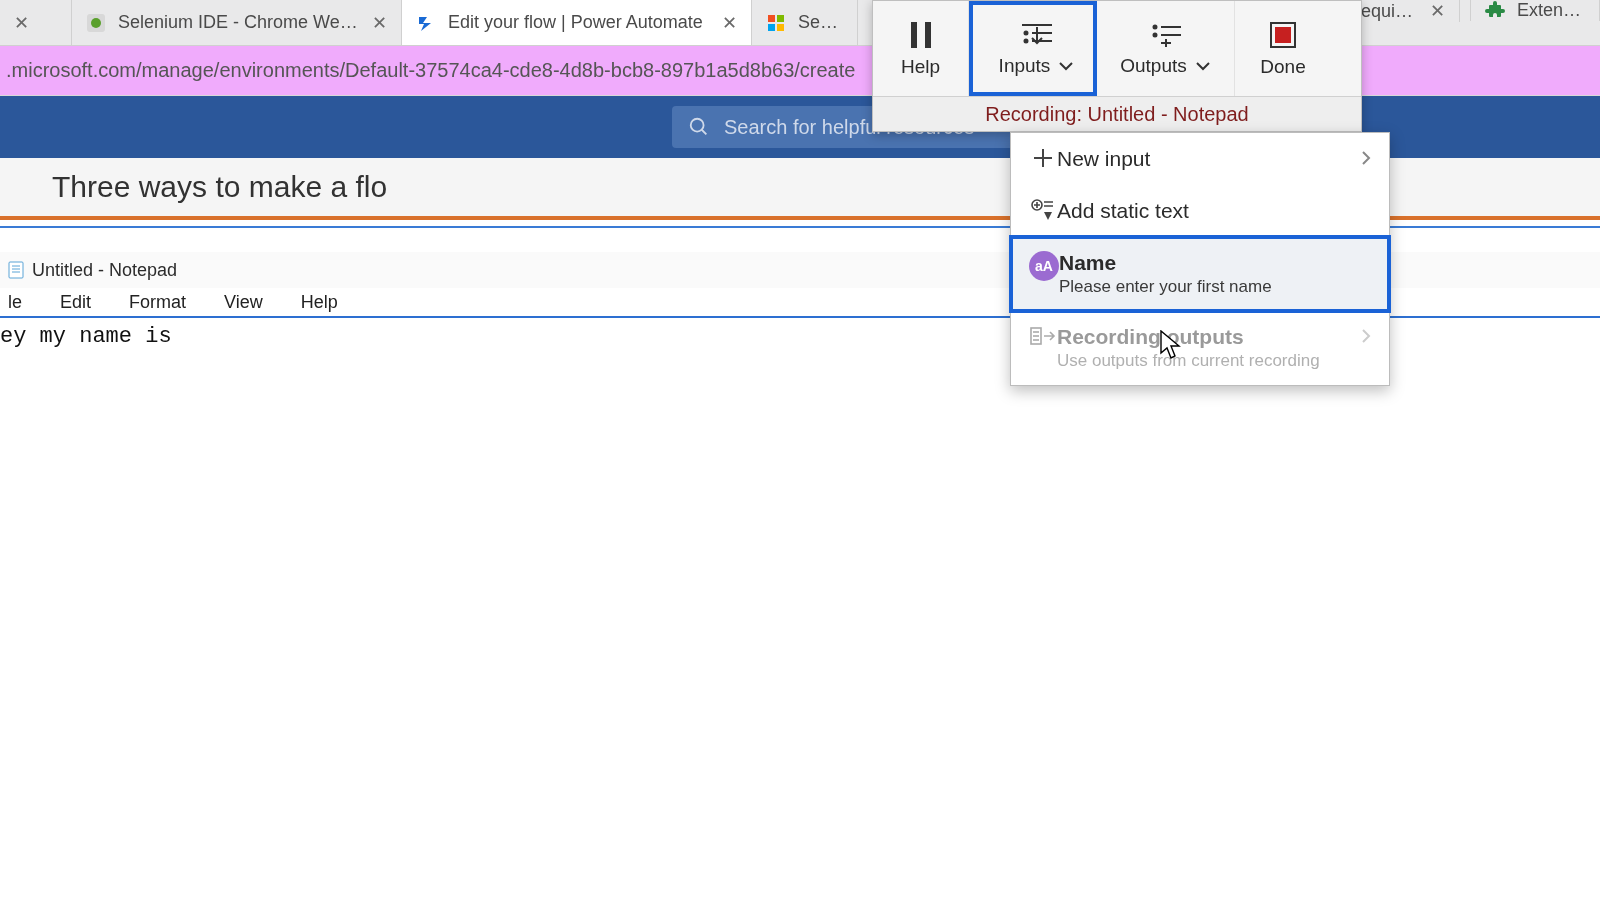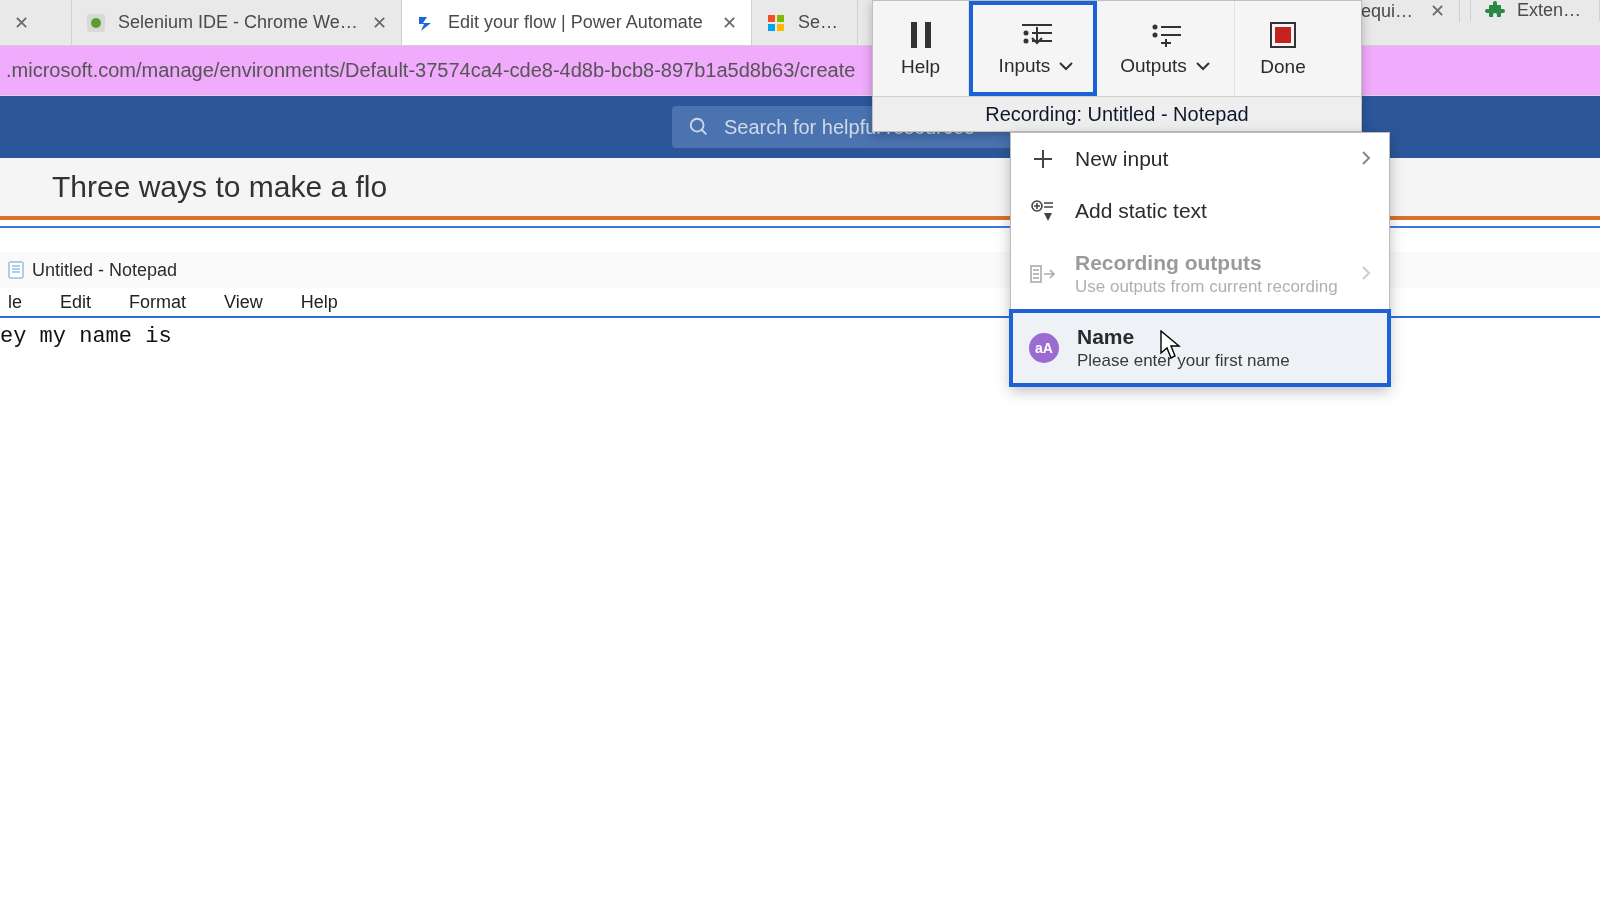--- a/index.html
+++ b/index.html
@@ -76,31 +76,31 @@
     .rec-btn {
       display: flex; flex-direction: column; align-items: center; justify-content: center;
       gap: 6px; min-width: 96px; padding: 0 12px; color: #2b2b2b; font-size: 19px;
       border-right: 1px solid #e2e2e2; position: relative;
     }
     .rec-btn:last-child { border-right: none; }
     .rec-btn.highlight { outline: 4px solid #1a62d6; outline-offset: -4px; padding-left: 20px; }
     .rec-btn .label-row { display: flex; align-items: center; gap: 8px; }
     .rec-status {
       flex: 1; display: flex; align-items: center; justify-content: center;
-      color: #0f172a; font-size: 20px; background: #eeeeee;
+      color: #7f1d1d; font-size: 20px; background: #eeeeee;
     }
 
     
     .inputs-menu {
       position: absolute; left: 1010px; top: 132px; width: 380px;
       background: #fff; border: 1px solid #bcbcbc; box-shadow: 0 5px 14px rgba(0,0,0,.25);
       z-index: 60;
     }
     .mi {
-      display: flex; align-items: center; gap: 18px; padding: 14px 18px;
+      display: flex; padding: 14px 18px;
       font-size: 21px; color: #2b2b2b; position: relative;
     }
     .mi .icon { width: 28px; display: flex; justify-content: center; color: #5a5a5a; }
     .mi .text { flex: 1; }
     .mi .sub { font-size: 17px; color: #6a6a6a; margin-top: 2px; }
     .mi.disabled { color: #9a9a9a; }
     .mi.disabled .sub { color: #b0b0b0; }
     .mi .chevron { color: #8a8a8a; }
     .mi.selected {
       outline: 4px solid #1a62d6; outline-offset: -2px; background: #eef1f5;
@@ -276,44 +276,44 @@
     <span class="icon">
       <svg width="24" height="22" viewBox="0 0 24 22" fill="none" stroke="#444" stroke-width="1.6">
           <circle cx="6" cy="6" r="5"></circle>
           <path d="M3 6 L9 6 M6 3 L6 9"></path>
           <path d="M13 13 L21 13 L17 21 Z" fill="#444" stroke="none"></path>
           <path d="M13 3 L22 3 M13 7 L22 7"></path>
         </svg>
     </span>
     <span class="text">Add static text</span>
   </div>
+  <div class="mi selected">
+    <span class="circle">aA</span>
+    <div class="text">
+      <div style="font-weight:700">Name</div>
+      <div class="sub" style="color:#3a3a3a">Please enter your first name</div>
+    </div>
+  </div>
   <div class="mi disabled">
     <span class="icon">
       <svg width="26" height="22" viewBox="0 0 26 22" fill="none" stroke="#aaa" stroke-width="1.6">
           <rect x="1" y="3" width="10" height="16"></rect>
           <line x1="3" y1="7" x2="9" y2="7"></line>
           <line x1="3" y1="11" x2="9" y2="11"></line>
           <line x1="3" y1="15" x2="9" y2="15"></line>
           <path d="M14 11 L24 11 M20 7 L24 11 L20 15"></path>
         </svg>
     </span>
     <div class="text">
       <div style="font-weight:600">Recording outputs</div>
       <div class="sub">Use outputs from current recording</div>
     </div>
     <span class="chevron">
       <svg width="10" height="16" viewBox="0 0 10 16" fill="none" stroke="#ccc" stroke-width="2">
           <path d="M2 2 L8 8 L2 14"></path>
         </svg>
     </span>
   </div>
-  <div class="mi selected">
-    <span class="circle">aA</span>
-    <div class="text">
-      <div style="font-weight:700">Name</div>
-      <div class="sub" style="color:#3a3a3a">Please enter your first name</div>
-    </div>
-  </div>
 </div>
 
 <svg class="cursor" width="22" height="30" viewBox="0 0 22 30">
   <path d="M1 1 L1 23 L7 18 L11 28 L15 26 L11 16 L19 16 Z" fill="#fff" stroke="#000" stroke-width="1.4"></path>
 </svg>
 
 </body></html>

